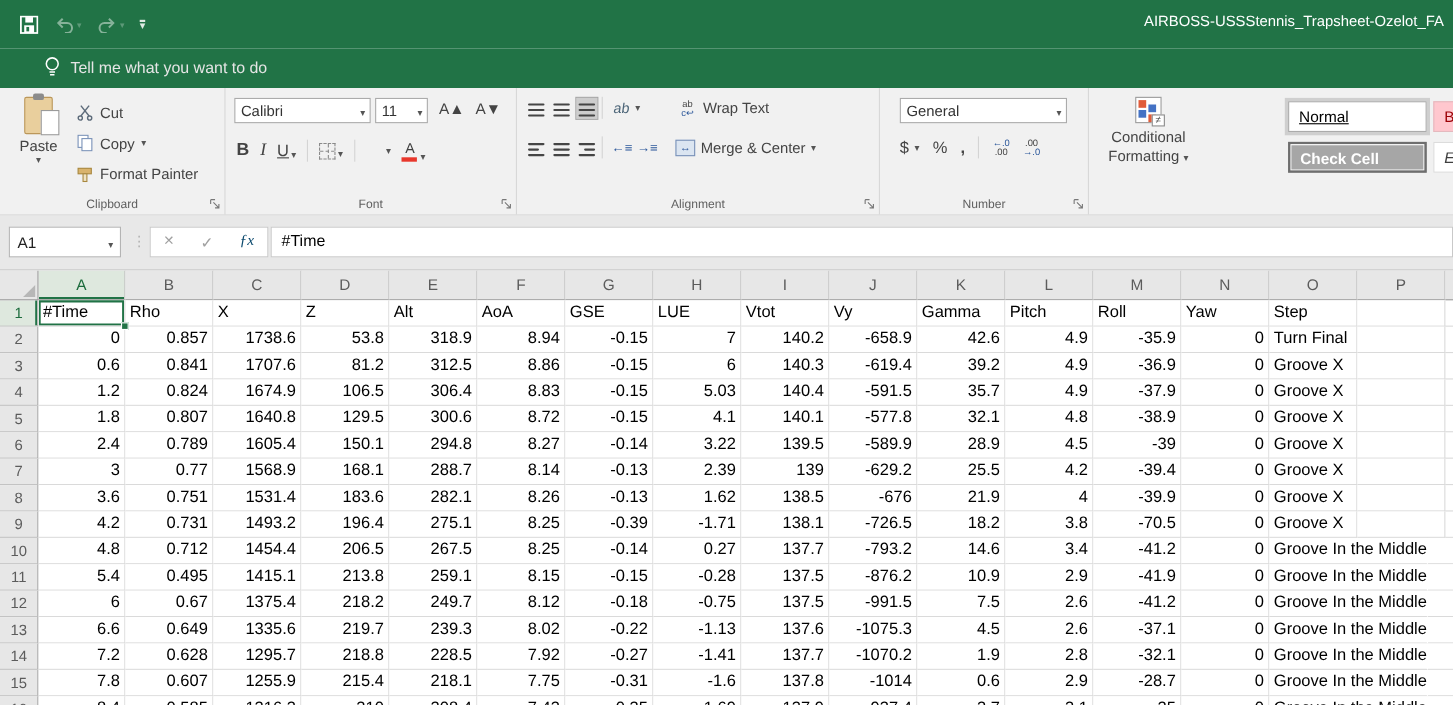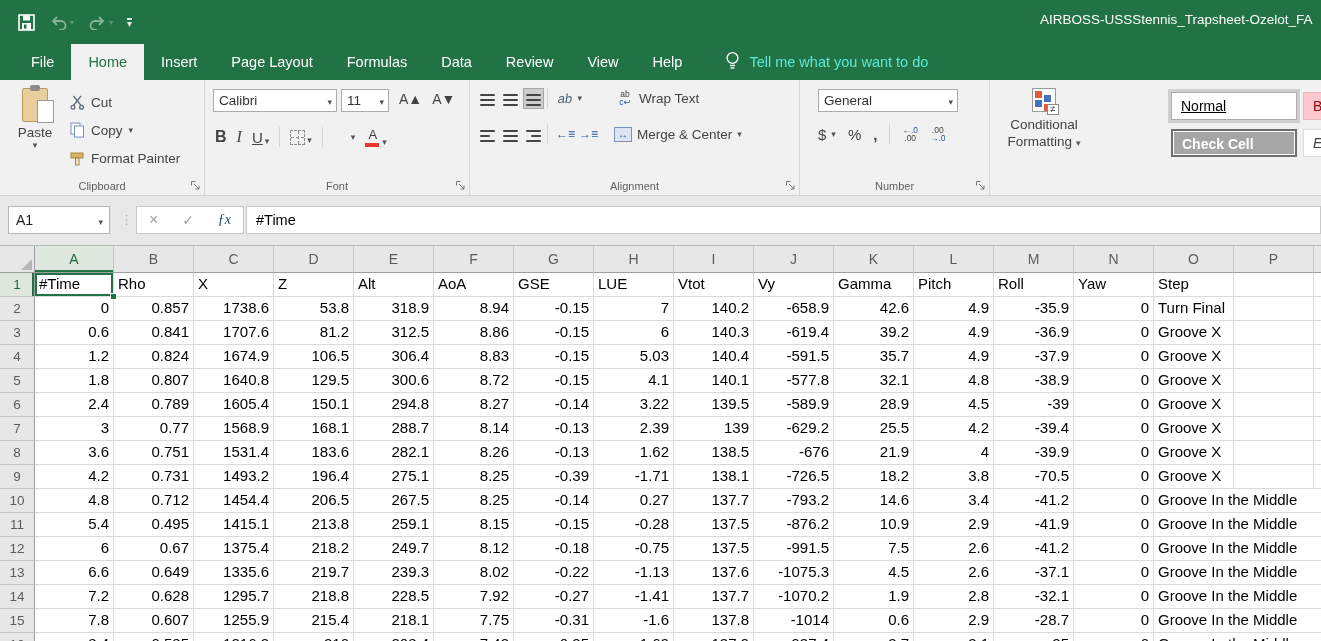--- a/index.html
+++ b/index.html
@@ -13,21 +13,21 @@
   .qat .qbtn { display:flex; align-items:center; gap:2px; }
   .qat .dim { opacity:.45; }
   .qat .dd-sm { color:#fff; font-size:8px; opacity:.6; }
   .qat-more { color:#fff; opacity:.85; font-size:10px; border-top:2px solid #fff; padding-top:1px; line-height:6px; }
   .wintitle { position:absolute; left:1040px; top:12px; color:#fff; font-size:13.5px; white-space:nowrap; }
 
   
   .tabrow { position:absolute; top:44px; left:0; right:0; height:36px; background:#217346; display:flex; padding-left:14px; }
   .tab { color:#fff; font-size:14.5px; line-height:36px; padding:0 17px; cursor:default; }
   .tab.active { background:#f1f1f1; color:#217346; }
-  .tellme { display:flex; align-items:center; gap:9px; margin-left:26px; color:#5eead4; font-size:14.5px; }
+  .tellme { display:flex; align-items:center; gap:9px; margin-left:26px; color:#e5e5e5; font-size:14.5px; }
 
   
   .ribbon { position:absolute; top:80px; left:0; right:0; height:116px; background:#f1f1f1; border-bottom:1px solid #d2d2d2; }
   .grp { position:absolute; top:0; bottom:0; border-right:1px solid #d8d8d8; }
   .grp-label { position:absolute; bottom:3px; left:0; right:0; text-align:center; font-size:11px; color:#5f5f5f; }
   .launcher { position:absolute; right:3px; bottom:4px; width:11px; height:11px; }
   .rb-txt { font-size:13.5px; color:#444; }
   .dd { font-size:9px; color:#555; }
 
   
@@ -159,31 +159,20 @@
             <path d="M11 2 L15 6 L11 10" fill="none" stroke="#fff" stroke-width="1.8"></path>
           </svg>
         <span class="dd-sm">▾</span>
       </span>
       <span class="qat-more">▾</span>
     </div>
     <div class="wintitle">AIRBOSS-USSStennis_Trapsheet-Ozelot_FA</div>
   </div>
 
   <div class="tabrow">
-    <span id="tabs" style="display:flex">
-        <div class="tab">File</div>
-        <div class="tab active">Home</div>
-        <div class="tab">Insert</div>
-        <div class="tab">Page Layout</div>
-        <div class="tab">Formulas</div>
-        <div class="tab">Data</div>
-        <div class="tab">Review</div>
-        <div class="tab">View</div>
-        <div class="tab">Help</div>
-      </span>
     <div class="tellme">
       <span>
         <svg width="15" height="19" viewBox="0 0 15 19">
             <circle cx="7.5" cy="7" r="5.4" fill="none" stroke="#fff" stroke-width="1.4"></circle>
             <line x1="5" y1="14.5" x2="10" y2="14.5" stroke="#fff" stroke-width="1.4"></line>
             <line x1="5.5" y1="17" x2="9.5" y2="17" stroke="#fff" stroke-width="1.4"></line>
           </svg>
       </span>
       <span>Tell me what you want to do</span>
     </div>
@@ -332,21 +321,21 @@
         </span>
       </div>
       <div class="grp-label">Alignment</div>
       <svg class="launcher" viewBox="0 0 11 11">
           <path d="M1.5 1.5 h4 M1.5 1.5 v4" stroke="#777" fill="none"></path>
           <path d="M4 4 l5 5 M9 5.5 v3.5 h-3.5" stroke="#777" fill="none"></path>
         </svg>
     </div>
 
     <div class="grp" id="g-num">
-      <div class="combo" style="left:18px; top:9px; width:140px;">
+      <div class="combo" style="left:18px; top:9px; width:152px;">
         <span>General</span>
         <span class="dd">▾</span>
       </div>
       <div class="nrow">
         <span class="bigbtn">
             <span class="nb">$</span>
             <span class="dd">▾</span>
           </span>
         <span class="nb">%</span>
         <span class="nb" style="font-weight:bold">,</span>

